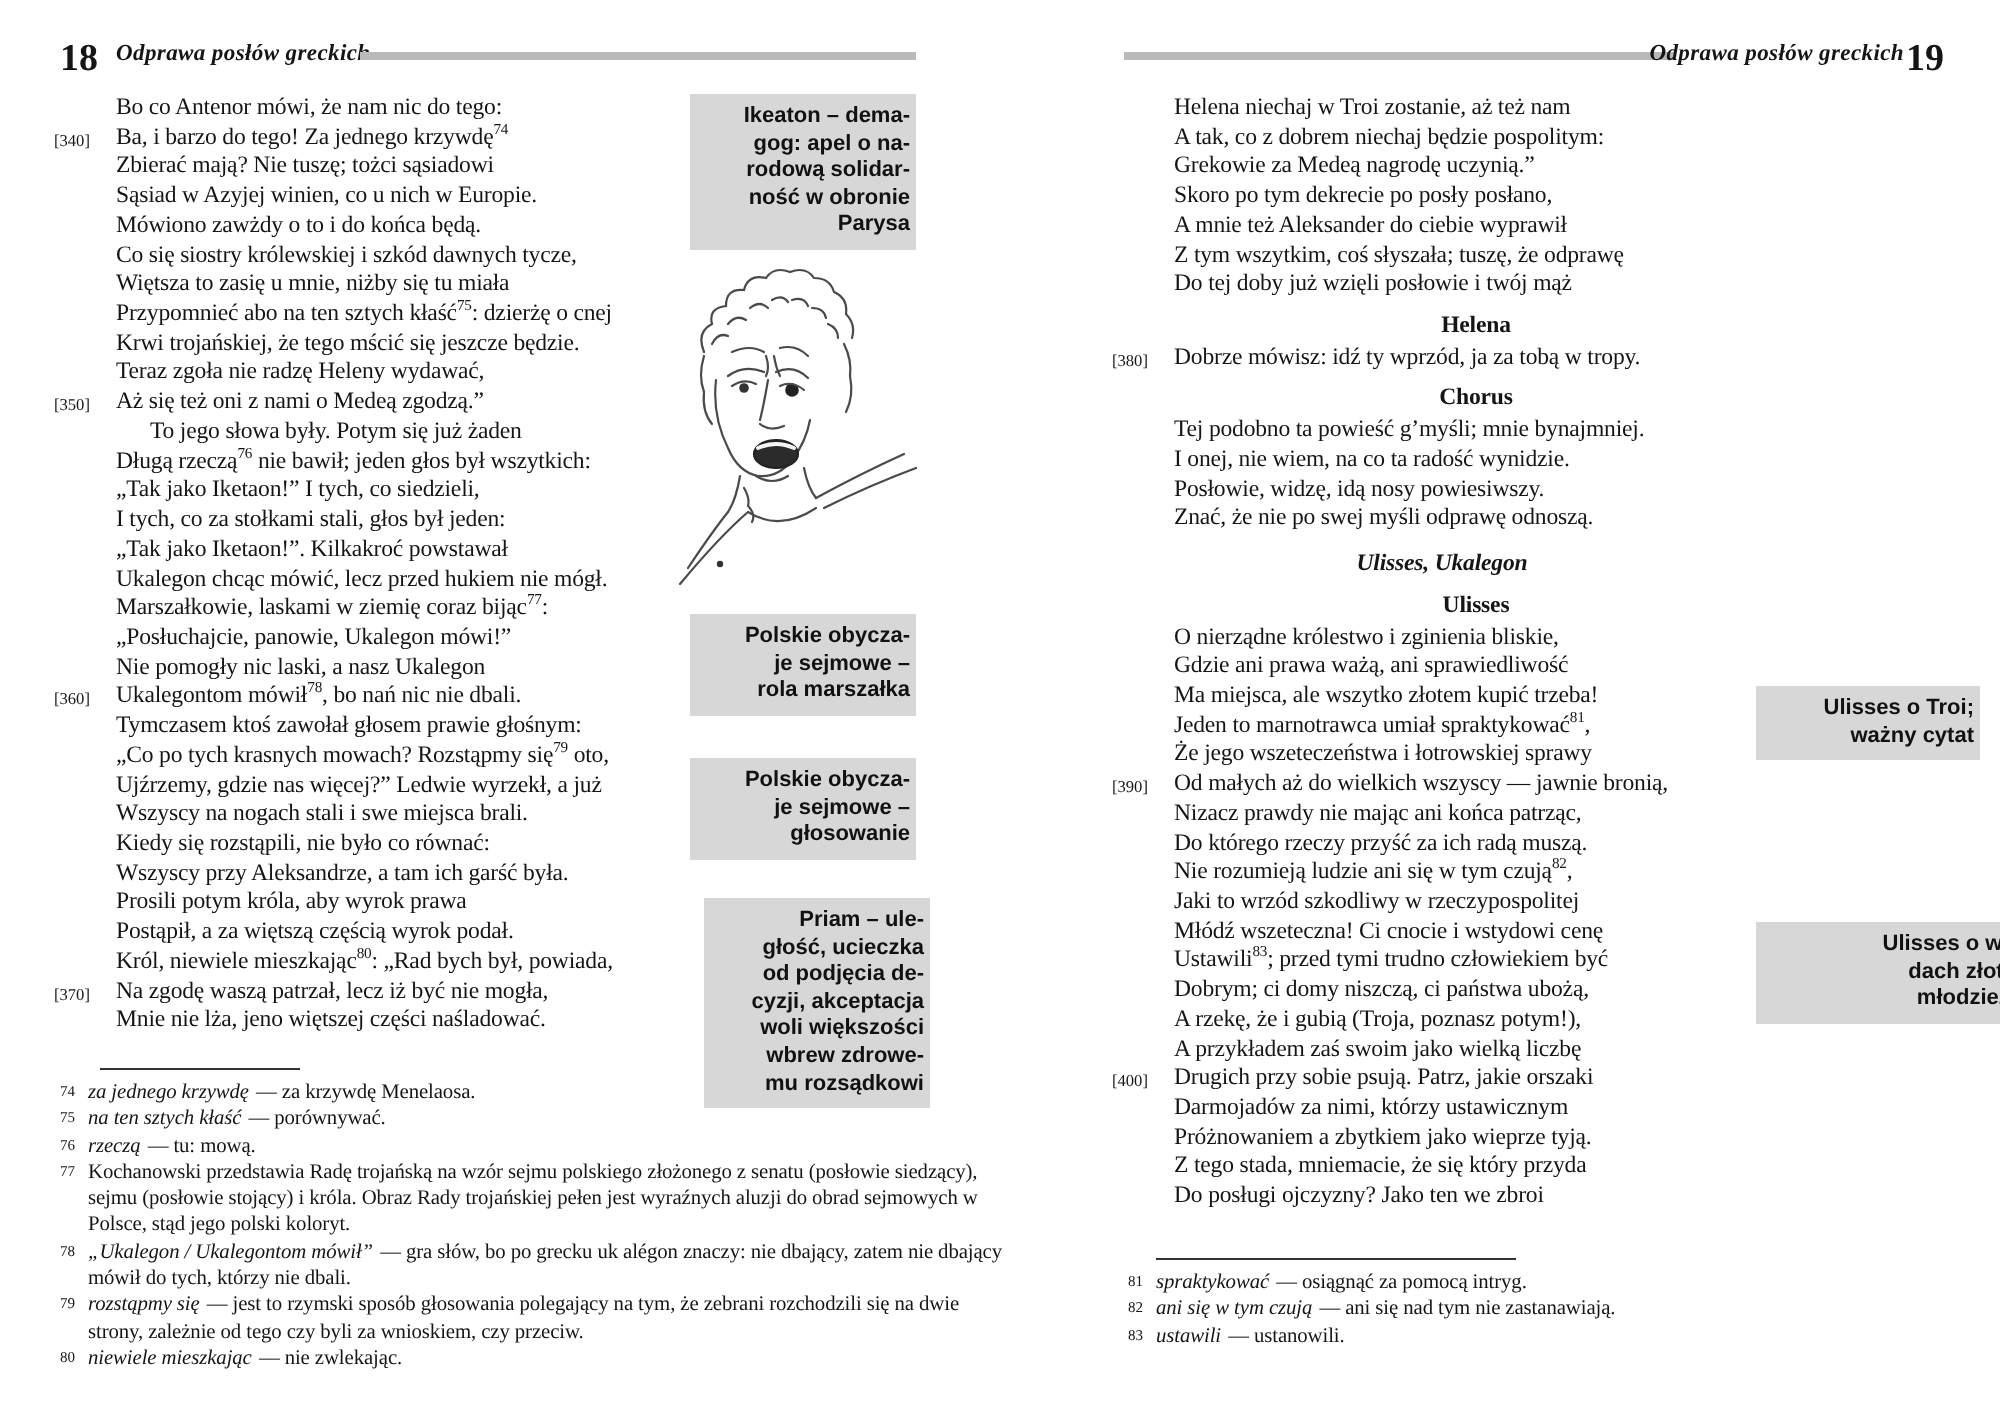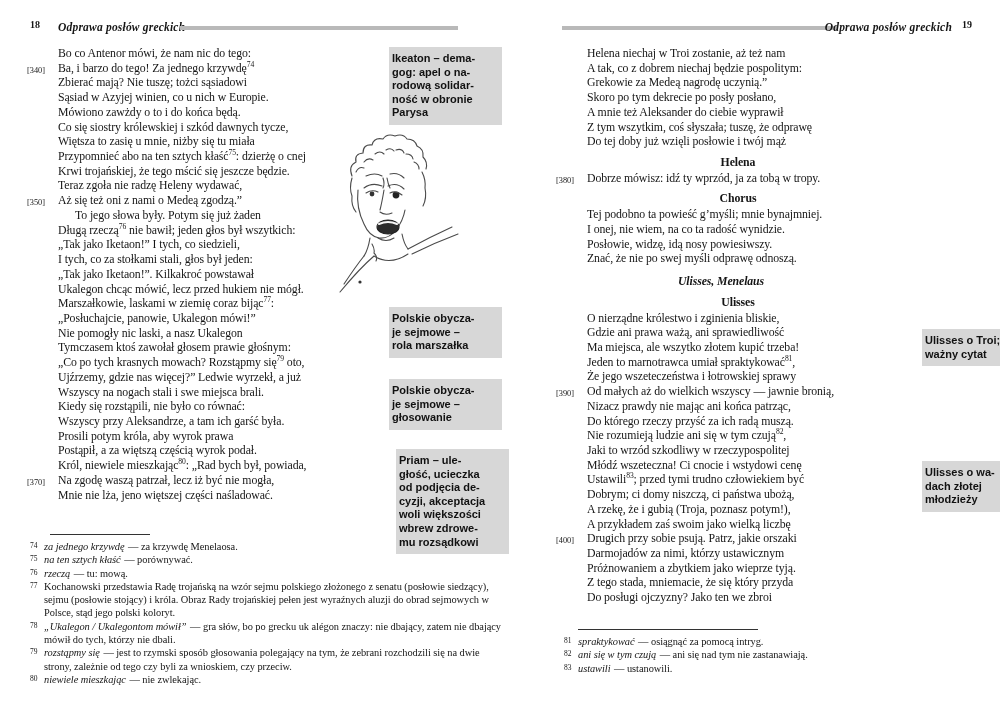--- a/index.html
+++ b/index.html
@@ -2,43 +2,43 @@
 <html><head>
 <meta charset="utf-8">
 <style>
   html,body{margin:0;padding:0;}
   body{
     width:1000px;height:712px;position:relative;background:#ffffff;
     font-family:"Liberation Serif","DejaVu Serif",serif;color:#151515;
     overflow:hidden;
   }
   
-  .pagenum{position:absolute;font-size:10px;font-weight:bold;text-align:center;}
+  .pagenum{position:absolute;font-size:19px;font-weight:bold;text-align:center;}
   .runtitle{position:absolute;font-size:11.5px;font-style:italic;font-weight:bold;letter-spacing:.2px;}
   .hdr-bar{position:absolute;height:4px;background:#b9b9b9;}
   
   .verse{position:absolute;font-size:11.8px;line-height:14.72px;letter-spacing:-0.1px;white-space:nowrap;width:290px;}
   .vl{position:relative;}
   .vl.vi{padding-left:17px;}
   .vl.h{font-weight:bold;padding-left:12px;margin:6px 0 1px 0;text-align:center;}
   .vl.hc{font-weight:bold;font-style:italic;text-align:center;width:268px;margin:8px 0 3px 0;}
   .lnum{position:absolute;left:-31px;top:3px;font-size:8.3px;letter-spacing:0;}
   sup{font-size:7.6px;vertical-align:super;line-height:0;}
   
   .mnote{
     position:absolute;background:#d7d7d7;color:#111;
     font-family:"Liberation Sans","DejaVu Sans",sans-serif;font-weight:bold;
-    font-size:11px;line-height:13.6px;text-align:left;white-space:pre-line;
-    padding:5px 3px;box-sizing:border-box;width:113px;margin-left:44px;
+    font-size:11px;line-height:13.6px;text-align:right;white-space:pre-line;
+    padding:5px 3px;box-sizing:border-box;width:113px;
   }
   .lm1{left:345px;top:47px;}
   .lm2{left:345px;top:307px;}
   .lm3{left:345px;top:379px;}
   .lm4{left:352px;top:449px;}
-  .rm1{left:878px;top:329px;width:112px;}
+  .rm1{left:878px;top:343px;width:112px;}
   .rm2{left:878px;top:461px;width:136px;}
   
   .sketch{position:absolute;left:338px;top:132px;width:128px;height:172px;}
   
   .fn-rule{position:absolute;height:1px;background:#333;}
   .fnblock{position:absolute;font-size:10.4px;line-height:13.3px;letter-spacing:-0.05px;}
   .fn{position:relative;padding-left:14px;}
   .fn-num{position:absolute;left:0;top:-1px;font-size:7.5px;}
   .fn i{padding-right:1px;}
 </style>
@@ -67,20 +67,21 @@
     <div class="vl v"><span class="lnum">[350]</span><span class="vt">Aż się też oni z nami o Medeą zgodzą.”</span></div>
     <div class="vl vi"><span class="vt">To jego słowa były. Potym się już żaden</span></div>
     <div class="vl v"><span class="vt">Długą rzeczą<sup>76</sup> nie bawił; jeden głos był wszytkich:</span></div>
     <div class="vl v"><span class="vt">„Tak jako Iketaon!” I tych, co siedzieli,</span></div>
     <div class="vl v"><span class="vt">I tych, co za stołkami stali, głos był jeden:</span></div>
     <div class="vl v"><span class="vt">„Tak jako Iketaon!”. Kilkakroć powstawał</span></div>
     <div class="vl v"><span class="vt">Ukalegon chcąc mówić, lecz przed hukiem nie mógł.</span></div>
     <div class="vl v"><span class="vt">Marszałkowie, laskami w ziemię coraz bijąc<sup>77</sup>:</span></div>
     <div class="vl v"><span class="vt">„Posłuchajcie, panowie, Ukalegon mówi!”</span></div>
     <div class="vl v"><span class="vt">Nie pomogły nic laski, a nasz Ukalegon</span></div>
+    <div class="vl v"><span class="lnum">[360]</span><span class="vt">Ukalegontom mówił<sup>78</sup>, bo nań nic nie dbali.</span></div>
     <div class="vl v"><span class="vt">Tymczasem ktoś zawołał głosem prawie głośnym:</span></div>
     <div class="vl v"><span class="vt">„Co po tych krasnych mowach? Rozstąpmy się<sup>79</sup> oto,</span></div>
     <div class="vl v"><span class="vt">Ujźrzemy, gdzie nas więcej?” Ledwie wyrzekł, a już</span></div>
     <div class="vl v"><span class="vt">Wszyscy na nogach stali i swe miejsca brali.</span></div>
     <div class="vl v"><span class="vt">Kiedy się rozstąpili, nie było co równać:</span></div>
     <div class="vl v"><span class="vt">Wszyscy przy Aleksandrze, a tam ich garść była.</span></div>
     <div class="vl v"><span class="vt">Prosili potym króla, aby wyrok prawa</span></div>
     <div class="vl v"><span class="vt">Postąpił, a za więtszą częścią wyrok podał.</span></div>
     <div class="vl v"><span class="vt">Król, niewiele mieszkając<sup>80</sup>: „Rad bych był, powiada,</span></div>
     <div class="vl v"><span class="lnum">[370]</span><span class="vt">Na zgodę waszą patrzał, lecz iż być nie mogła,</span></div>
@@ -94,21 +95,21 @@
     <div class="vl v"><span class="vt">A mnie też Aleksander do ciebie wyprawił</span></div>
     <div class="vl v"><span class="vt">Z tym wszytkim, coś słyszała; tuszę, że odprawę</span></div>
     <div class="vl v"><span class="vt">Do tej doby już wzięli posłowie i twój mąż</span></div>
     <div class="vl h"><span class="vt">Helena</span></div>
     <div class="vl v"><span class="lnum">[380]</span><span class="vt">Dobrze mówisz: idź ty wprzód, ja za tobą w tropy.</span></div>
     <div class="vl h"><span class="vt">Chorus</span></div>
     <div class="vl v"><span class="vt">Tej podobno ta powieść g’myśli; mnie bynajmniej.</span></div>
     <div class="vl v"><span class="vt">I onej, nie wiem, na co ta radość wynidzie.</span></div>
     <div class="vl v"><span class="vt">Posłowie, widzę, idą nosy powiesiwszy.</span></div>
     <div class="vl v"><span class="vt">Znać, że nie po swej myśli odprawę odnoszą.</span></div>
-    <div class="vl hc"><span class="vt">Ulisses, Menelaus</span></div>
+    <div class="vl hc"><span class="vt">Ulisses, Ukalegon</span></div>
     <div class="vl h"><span class="vt">Ulisses</span></div>
     <div class="vl v"><span class="vt">O nierządne królestwo i zginienia bliskie,</span></div>
     <div class="vl v"><span class="vt">Gdzie ani prawa ważą, ani sprawiedliwość</span></div>
     <div class="vl v"><span class="vt">Ma miejsca, ale wszytko złotem kupić trzeba!</span></div>
     <div class="vl v"><span class="vt">Jeden to marnotrawca umiał spraktykować<sup>81</sup>,</span></div>
     <div class="vl v"><span class="vt">Że jego wszeteczeństwa i łotrowskiej sprawy</span></div>
     <div class="vl v"><span class="lnum">[390]</span><span class="vt">Od małych aż do wielkich wszyscy — jawnie bronią,</span></div>
     <div class="vl v"><span class="vt">Nizacz prawdy nie mając ani końca patrząc,</span></div>
     <div class="vl v"><span class="vt">Do którego rzeczy przyść za ich radą muszą.</span></div>
     <div class="vl v"><span class="vt">Nie rozumieją ludzie ani się w tym czują<sup>82</sup>,</span></div>

